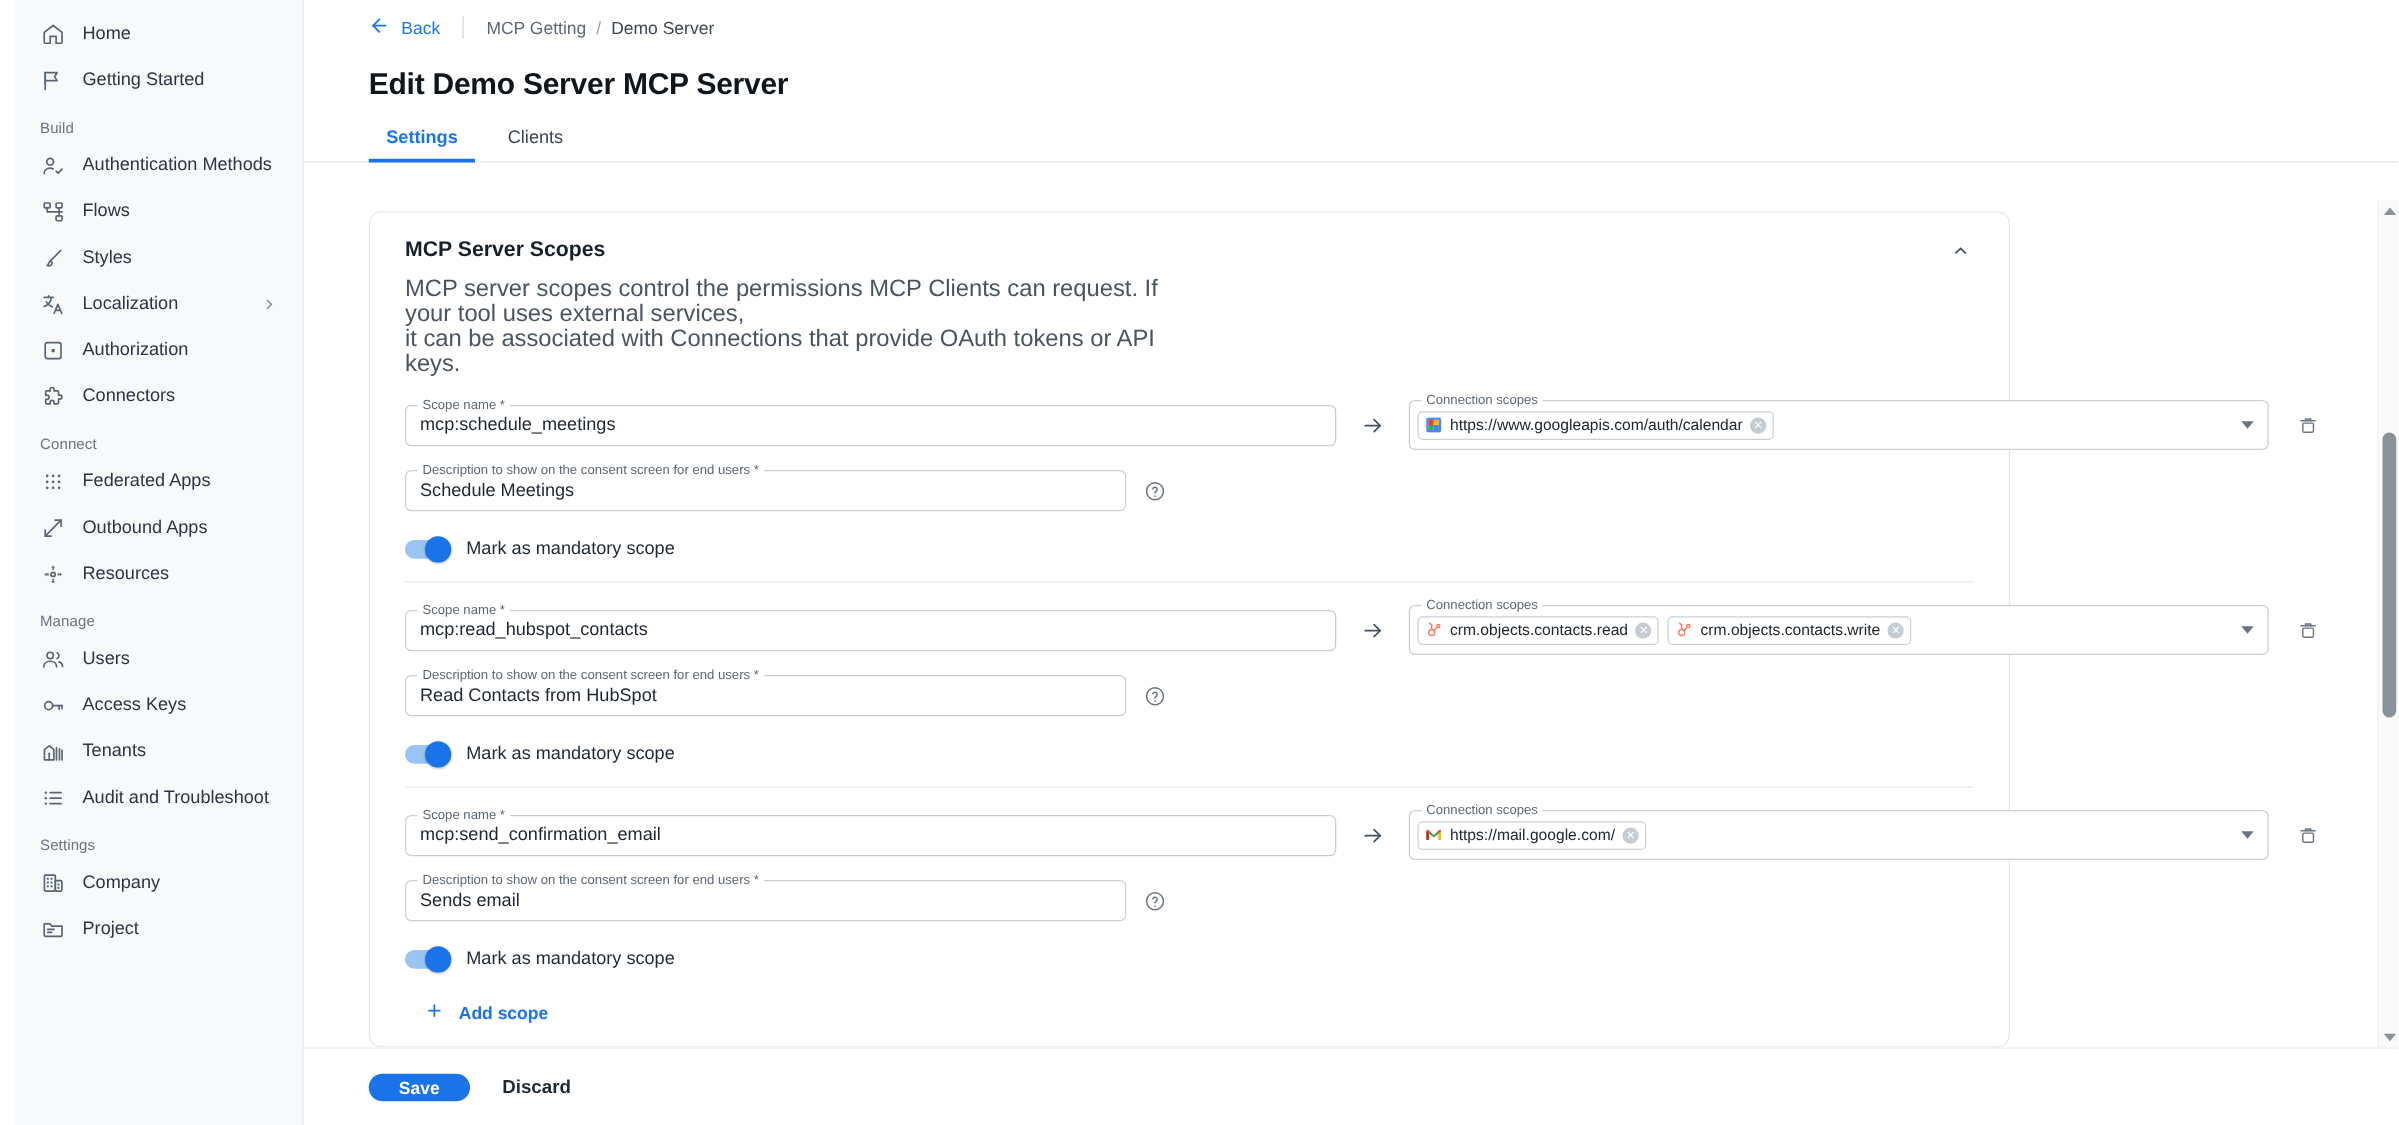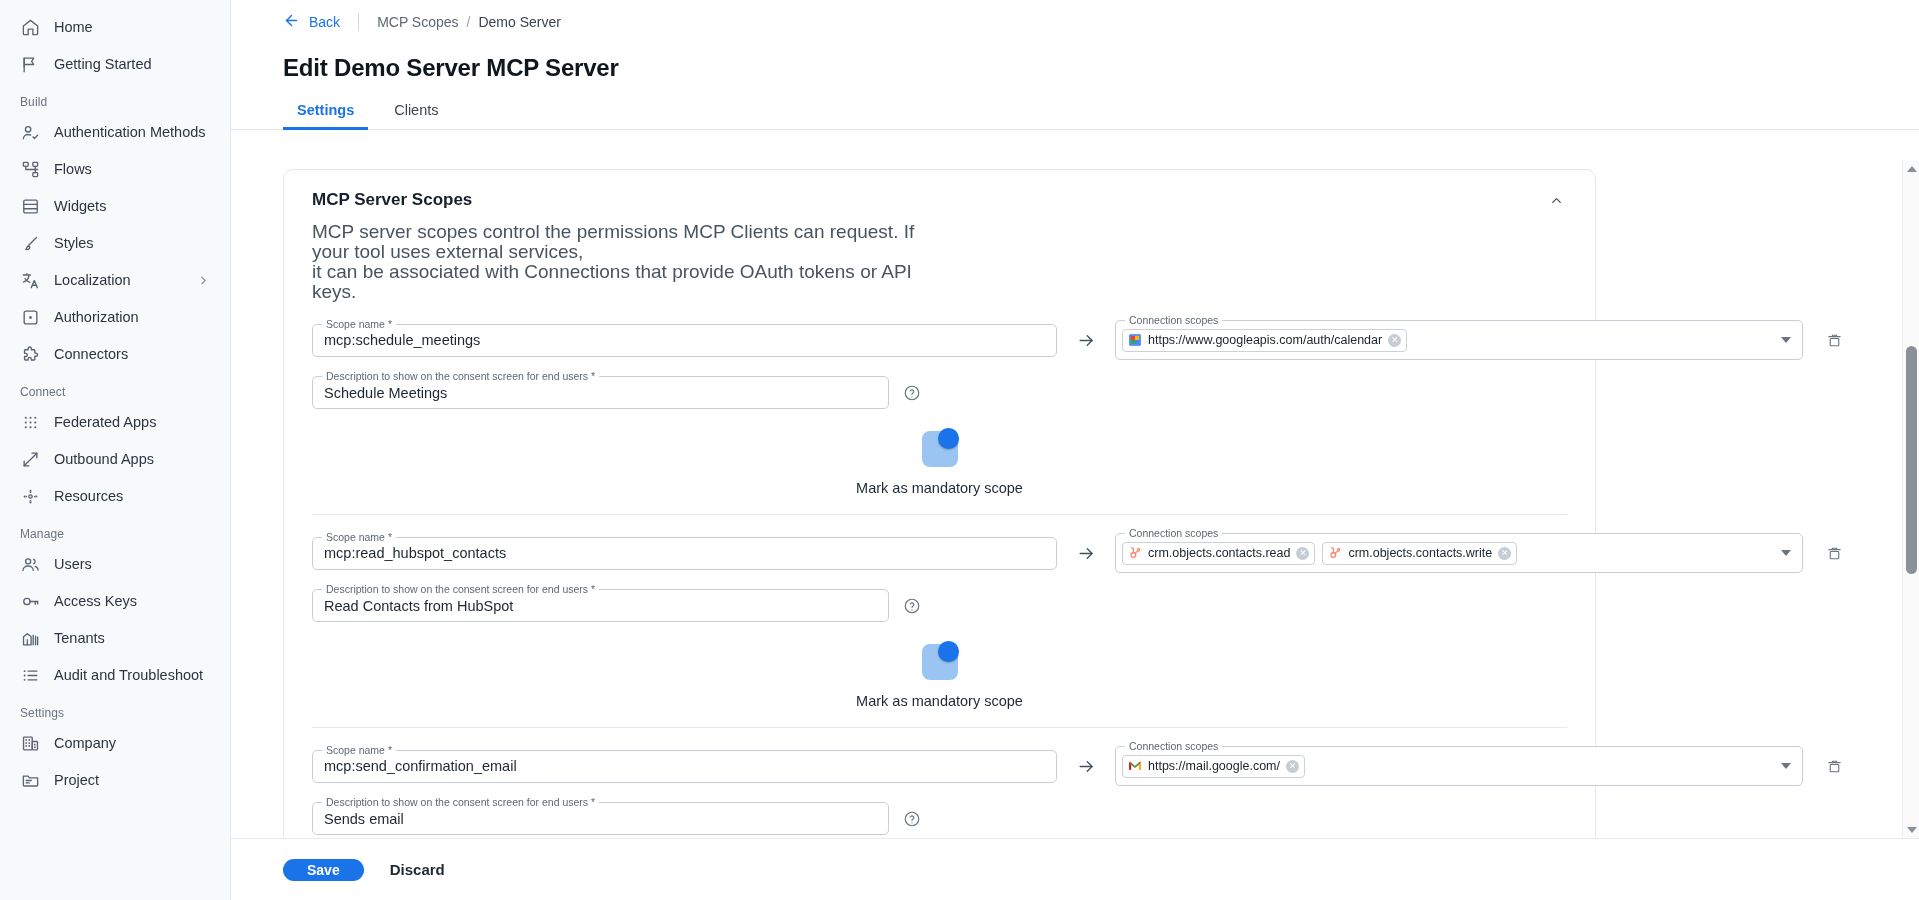--- a/index.html
+++ b/index.html
@@ -4,21 +4,21 @@
 <style>
   * { box-sizing: border-box; }
   html, body {
     margin: 0; padding: 0;
     width: 1919px; height: 900px;
     overflow: hidden;
     font-family: "Liberation Sans", sans-serif;
     background: #ffffff;
     color: #1f2933;
   }
-  #app { display: flex; width: 1919px; height: 900px; }
+  #app { display: flex; width: 1919px; height: 900px; padding-left: 12px; }
 
   
   #sidebar {
     width: 231px;
     height: 900px;
     background: #f8f9fb;
     border-right: 1px solid #e3e6ea;
     padding-top: 8px;
     flex: 0 0 231px;
     overflow: hidden;
@@ -244,21 +244,20 @@
   .help-ico {
     width: 19px; height: 19px; margin-left: 13px;
     color: #6b7480; cursor: pointer;
     display: flex; align-items: center; justify-content: center;
   }
 
   .mandatory-row {
     display: flex; align-items: center;
     margin-top: 22px;
     gap: 13px;
-    flex-direction: column;
   }
   .toggle {
     width: 36px; height: 15px;
     background: #9ac4f2;
     border-radius: 8px;
     position: relative;
     cursor: pointer;
     flex: 0 0 36px;
   }
   .toggle .knob {
@@ -381,30 +380,20 @@
         <div class="nav-item">
           <span class="nav-ico">
             <svg width="19" height="19" viewBox="0 0 24 24" fill="none" stroke="currentColor" stroke-width="1.7" stroke-linecap="round" stroke-linejoin="round">
               <rect x="3" y="3" width="6" height="5" rx="1"></rect>
               <rect x="15" y="3" width="6" height="5" rx="1"></rect>
               <rect x="15" y="16" width="6" height="5" rx="1"></rect>
               <path d="M6 8v4h15M18 8v8"></path>
             </svg>
           </span>
           <span class="nav-label">Flows</span>
-        </div>
-        <div class="nav-item">
-          <span class="nav-ico">
-            <svg width="19" height="19" viewBox="0 0 24 24" fill="none" stroke="currentColor" stroke-width="1.7" stroke-linecap="round" stroke-linejoin="round">
-              <rect x="3.5" y="4" width="17" height="16" rx="1.6"></rect>
-              <line x1="3.5" y1="9.4" x2="20.5" y2="9.4"></line>
-              <line x1="3.5" y1="14.8" x2="20.5" y2="14.8"></line>
-            </svg>
-          </span>
-          <span class="nav-label">Widgets</span>
         </div>
         <div class="nav-item">
           <span class="nav-ico">
             <svg width="19" height="19" viewBox="0 0 24 24" fill="none" stroke="currentColor" stroke-width="1.7" stroke-linecap="round" stroke-linejoin="round">
               <path d="M19.5 4.5l-10 10"></path>
               <path d="M8.5 15.5c-1 1-1 3-2.5 4 2.5.6 4.5-.4 5-2.2.3-1.1-.5-2.1-2.5-1.8z"></path>
             </svg>
           </span>
           <span class="nav-label">Styles</span>
         </div>
@@ -566,21 +555,21 @@
       <div class="back-link">
         <span>
           <svg width="17" height="17" viewBox="0 0 24 24" fill="none" stroke="#1a73e8" stroke-width="2" stroke-linecap="round" stroke-linejoin="round">
               <line x1="19" y1="12" x2="5" y2="12"></line>
               <polyline points="12 19 5 12 12 5"></polyline>
             </svg>
         </span>
         <span>Back</span>
       </div>
       <div class="bc-sep-v"></div>
-      <span class="bc-link">MCP Scopes</span>
+      <span class="bc-link">MCP Getting</span>
       <span class="bc-slash">/</span>
       <span class="bc-current">Demo Server</span>
     </div>
 
     <h1 id="page-title">Edit Demo Server MCP Server</h1>
 
     <div id="tabs">
         <div class="tab active">Settings</div>
         <div class="tab">Clients</div>
       </div>

